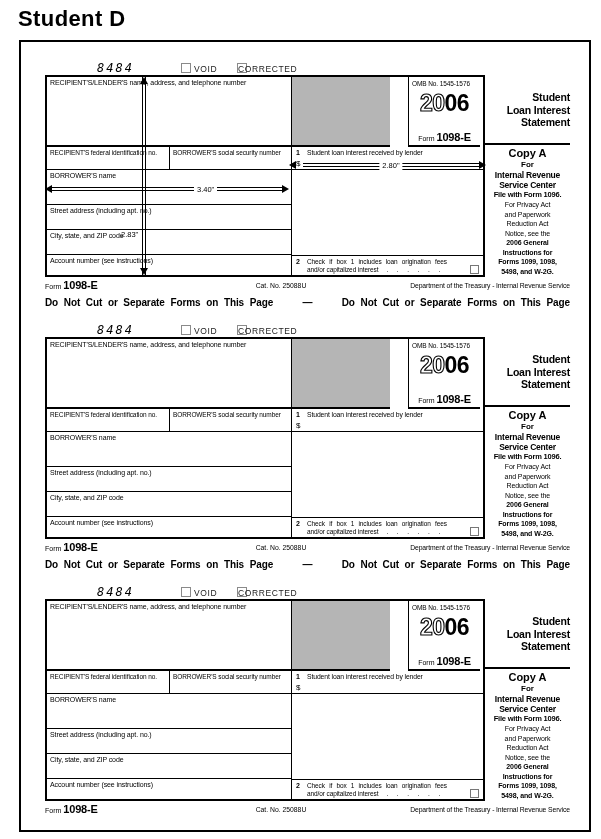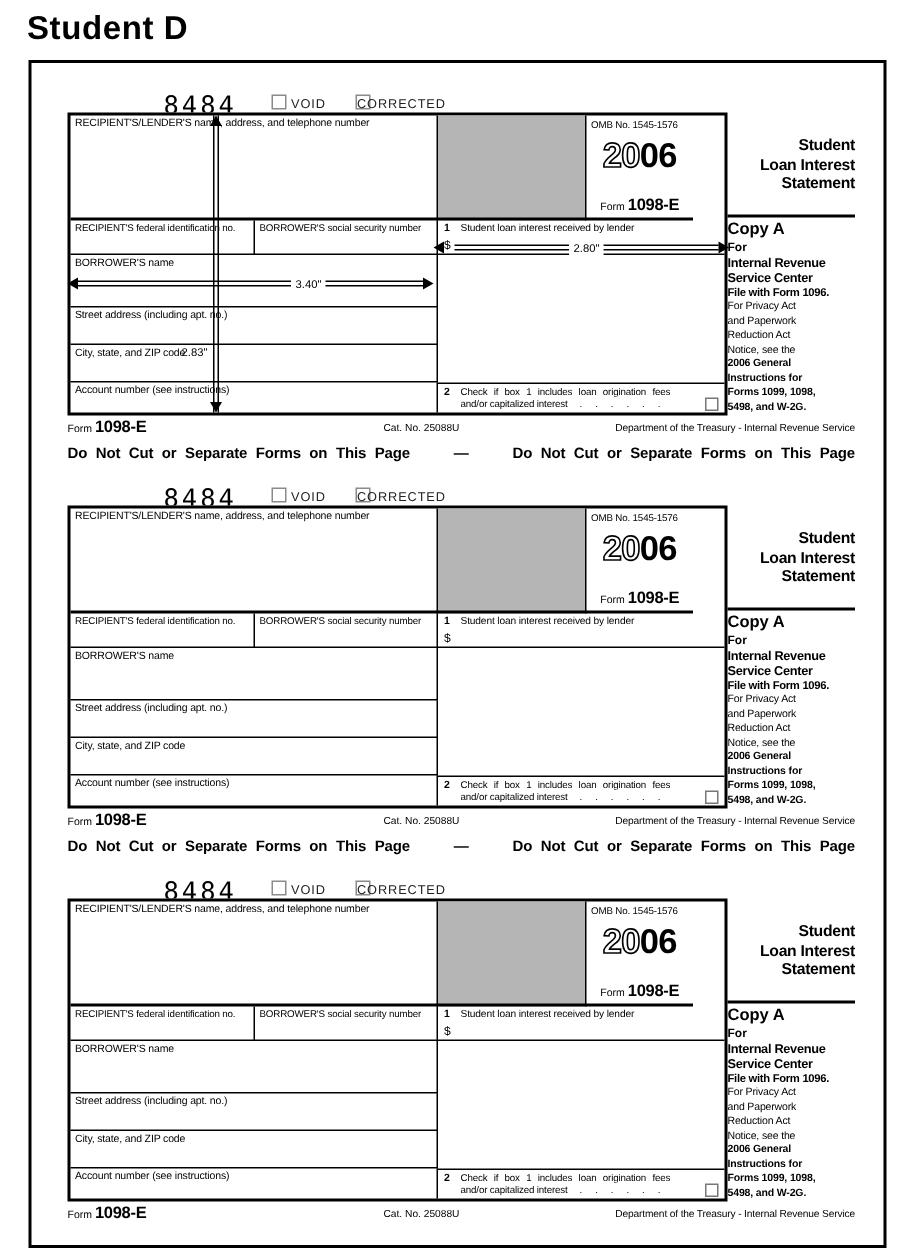--- a/index.html
+++ b/index.html
@@ -12,36 +12,36 @@
   .exhibit-title { position:absolute; left:18px; top:6px; font-size:22px; font-weight:bold; letter-spacing:.4px; }
   .sheet {
     position:absolute; left:19px; top:40px; width:572px; height:792px;
     border:2px solid #000; padding:20px 0 0 24px;
   }
   .form-copy { width:525px; position:relative; }
   .mt { margin-top:15px; }
 
   
   .code-row { position:relative; height:13px; }
-  .form-code { position:absolute; left:64px; top:-1px; font-family:"DejaVu Sans Mono", monospace; font-size:17px; letter-spacing:2px; }
+  .form-code { position:absolute; left:52px; top:-1px; font-family:"DejaVu Sans Mono", monospace; font-size:12px; letter-spacing:2px;font-style:italic; }
   .chk { position:absolute; width:10px; height:10px; border:1px solid #8a8a8a; background:#fff; top:1px; }
   .chk-void { left:136px; }
   .chk-corr { left:192px; }
   .chk-label { position:absolute; top:2px; font-size:8.5px; color:#222; letter-spacing:.6px; }
   .lbl-void { left:149px; }
   .lbl-corr { left:193px; }
 
   
   .form-box { position:relative; width:525px; height:202px; }
   .main-area { position:absolute; left:0; top:0; width:440px; height:202px; border:2px solid #000; background:#fff; }
   .cell { position:absolute; font-size:7px; line-height:8px; }
   .cell-label { display:block; padding:2px 0 0 3px; letter-spacing:-.1px; }
   .name-box   { left:0; top:0; width:245px; height:70px; border-right:1px solid #000; border-bottom:2px solid #000; }
   .gray-box   { left:245px; top:0; width:98px; height:70px; background:#b5b5b5; border-bottom:2px solid #000; }
-  .omb-box    { left:343px; top:0; width:72px; height:70px; border-left:1px solid #000; border-bottom:2px solid #000; }
+  .omb-box    { left:361px; top:0; width:72px; height:70px; border-left:1px solid #000; border-bottom:2px solid #000; }
   .omb-no { font-size:6.5px; padding:3px 0 0 3px; letter-spacing:-.1px; }
   .year { text-align:center; margin-top:3px; font-size:23px; line-height:24px; font-weight:bold; letter-spacing:-.5px; white-space:nowrap; }
   .year-outline { color:#fff; -webkit-text-stroke:1.1px #000; }
   .form-id { position:absolute; bottom:2px; left:0; width:100%; text-align:center; font-size:7px; white-space:nowrap; }
   .form-id b { font-size:11px; letter-spacing:-.2px; }
   .fedid-box  { left:0; top:70px; width:123px; height:23px; border-right:1px solid #000; border-bottom:1px solid #000; font-size:6.5px; }
   .ssn-box    { left:123px; top:70px; width:122px; height:23px; border-right:1px solid #000; border-bottom:1px solid #000; font-size:6.5px; }
   .box1-label { left:245px; top:70px; width:191px; height:23px; border-bottom:1px solid #000; }
   .boxnum { position:absolute; left:4px; top:2px; font-weight:bold; font-size:7px; }
   .box1-text { position:absolute; left:15px; top:2px; font-size:6.8px; letter-spacing:-.1px; }
@@ -53,21 +53,21 @@
   .box1-value   { left:245px; top:93px; width:191px; height:85px; }
   .box2         { left:245px; top:178px; width:191px; height:20px; border-top:1px solid #000; }
   .box2-l1 { position:absolute; left:15px; top:2px;  font-size:6.5px; word-spacing:2.5px; white-space:nowrap; letter-spacing:-.1px; }
   .box2-l2 { position:absolute; left:15px; top:10px; font-size:6.5px; white-space:nowrap; letter-spacing:-.1px; }
   .box2-dots { word-spacing:7px; margin-left:8px; }
   .box2-chk { position:absolute; right:4px; top:9px; width:9px; height:9px; border:1px solid #777; background:#fff; }
 
   
   .right-panel { position:absolute; left:440px; top:0; width:85px; height:212px; }
   .stmt-title { position:absolute; top:16px; right:0; width:85px; text-align:right; font-weight:bold; font-size:10.5px; line-height:12.5px; letter-spacing:-.2px; }
-  .copy-panel { position:absolute; top:68px; left:0; width:85px; border-top:2px solid #000; text-align:left; padding-top:2px; }
+  .copy-panel { position:absolute; top:68px; left:0; width:85px; border-top:2px solid #000; text-align:center; padding-top:2px; }
   .copy-a { font-size:11px; font-weight:bold; line-height:13px; }
   .copy-for { font-size:8px; font-weight:bold; line-height:10px; }
   .copy-irsc { font-size:8.5px; font-weight:bold; line-height:10px; letter-spacing:-.2px; }
   .copy-file { font-size:7.5px; font-weight:bold; line-height:10px; letter-spacing:-.2px; }
   .copy-privacy { font-size:7px; line-height:9.5px; letter-spacing:-.1px; }
   .copy-instr { font-size:7px; font-weight:bold; line-height:9.5px; letter-spacing:-.1px; }
 
   
   .footer-row { position:relative; height:16px; margin-top:1px; }
   .f-form { position:absolute; left:0; top:1px; font-size:7px; white-space:nowrap; }

